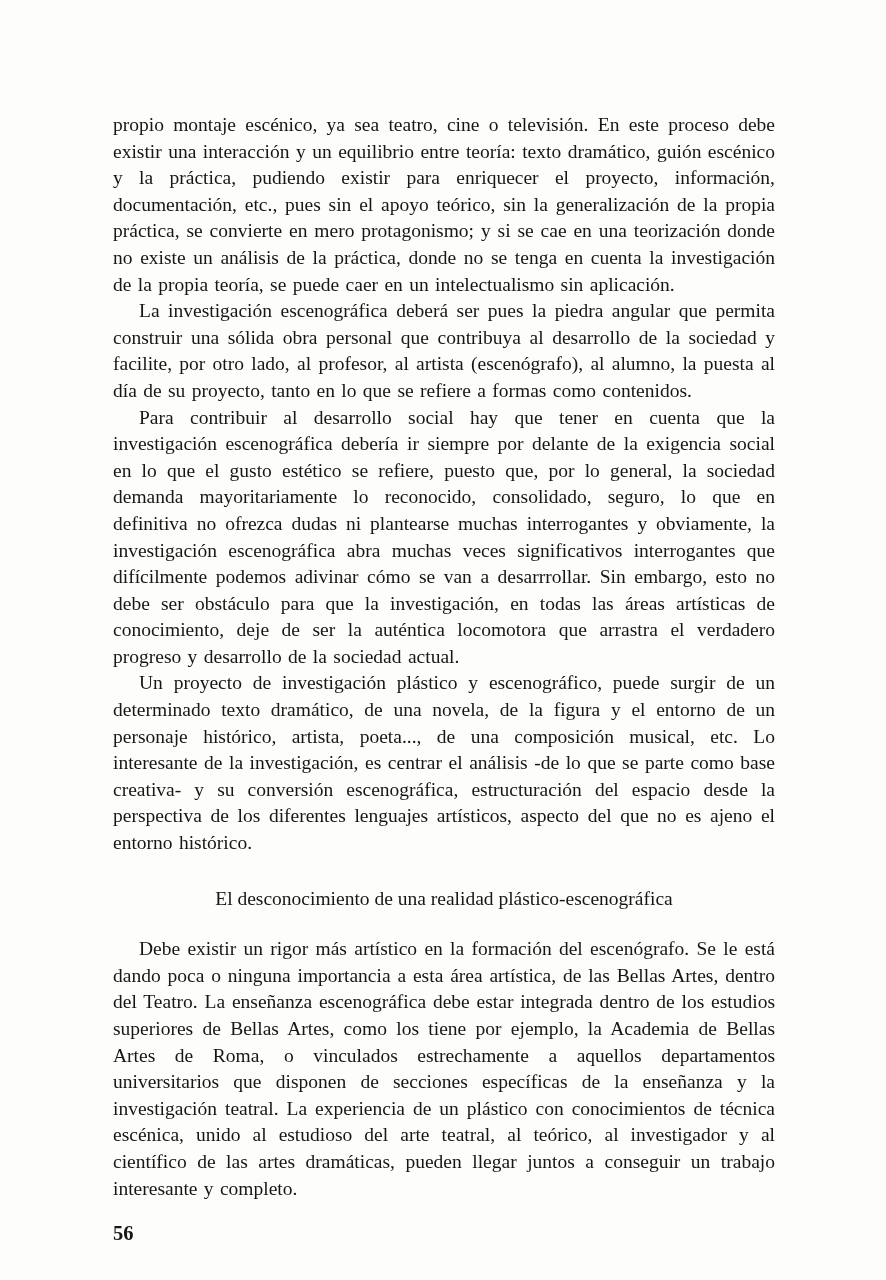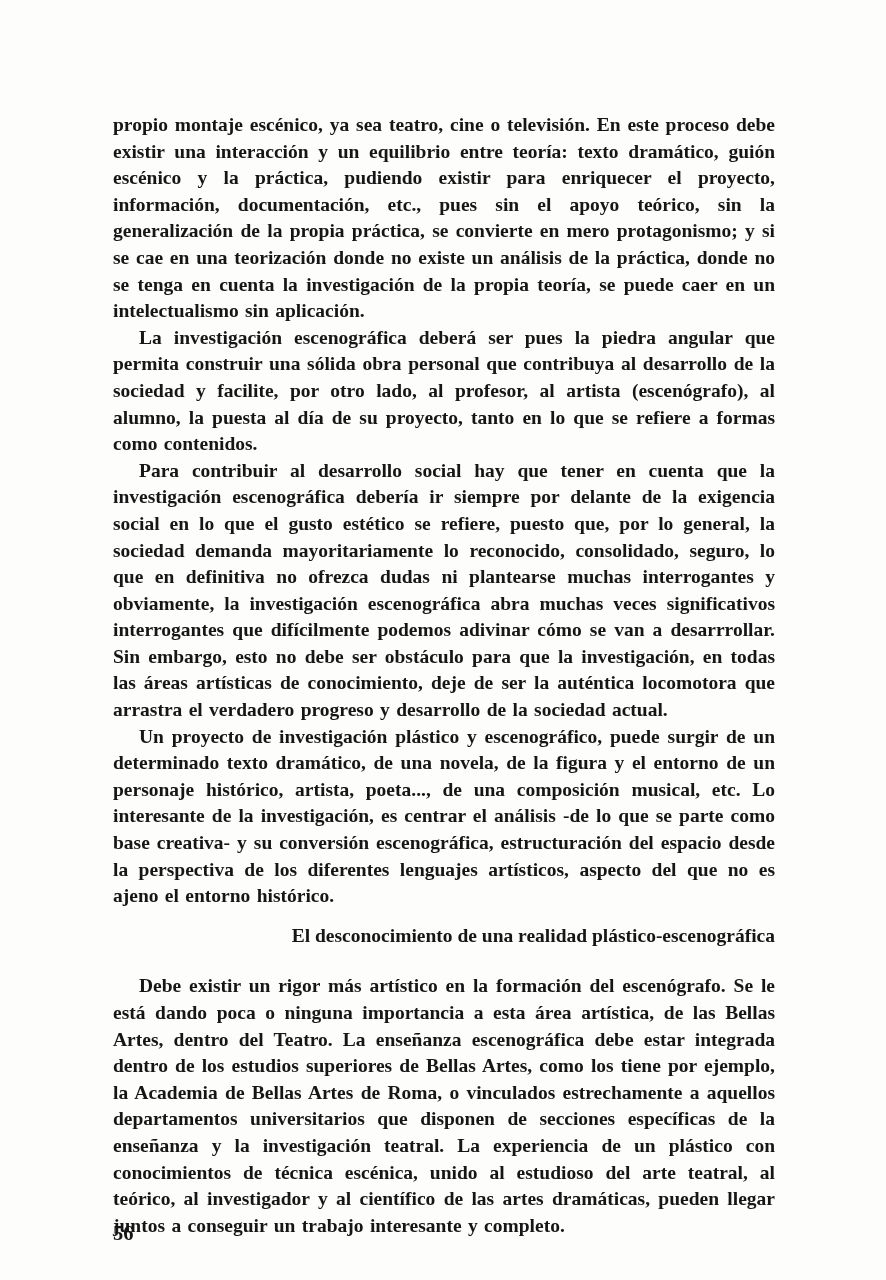--- a/index.html
+++ b/index.html
@@ -20,31 +20,30 @@
     left: 113px;
     top: 112px;
     width: 662px;
   }
   .para {
     margin: 0;
     font-size: 19.5px;
     line-height: 26.6px;
     text-align: justify;
     word-spacing: 1.5px;
-    font-weight: bold;
   }
   .para.indent {
     text-indent: 26px;
   }
   .heading {
-    margin: 13px 0 24px 0;
+    margin: 29px 0 24px 0;
     font-size: 19.5px;
     line-height: 26.6px;
-    font-weight: bold;
-    text-align: right;
+    font-weight: normal;
+    text-align: center;
   }
   .page-number {
     position: absolute;
     left: 113px;
     top: 1220px;
     font-size: 20.5px;
     line-height: 26px;
     font-weight: bold;
   }
 </style>

